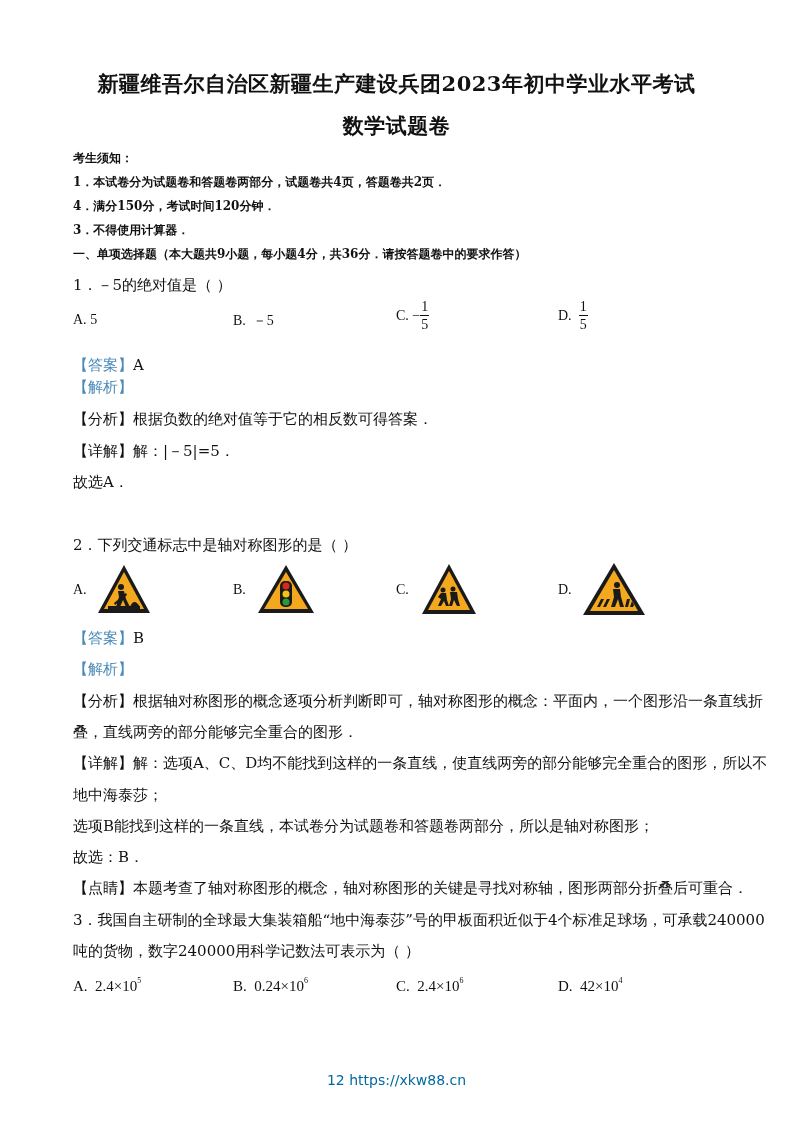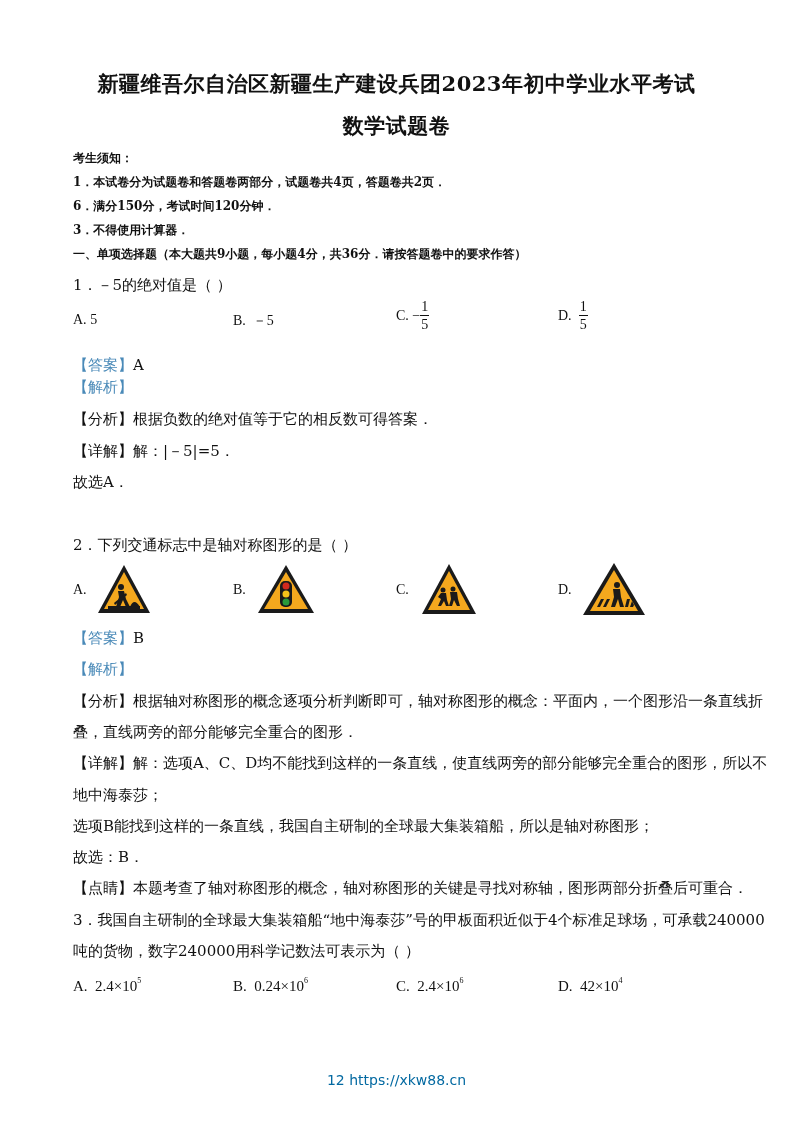--- a/index.html
+++ b/index.html
@@ -19,21 +19,21 @@
   .footer { font-family: "DejaVu Sans", "Liberation Sans", sans-serif; font-size: 14px; color: #0369a1; left: 0; width: 793px; text-align: center; }
 </style>
 </head>
 <body>
 
 <div class="abs title" style="top:70px;">新疆维吾尔自治区新疆生产建设兵团2023年初中学业水平考试</div>
 <div class="abs title" style="top:112px;">数学试题卷</div>
 
 <div class="abs bold" style="left:73px; top:150px;">考生须知：</div>
 <div class="abs bold" style="left:73px; top:174px;">1．本试卷分为试题卷和答题卷两部分，试题卷共4页，答题卷共2页．</div>
-<div class="abs bold" style="left:73px; top:198px;">6．满分150分，考试时间120分钟．</div>
+<div class="abs bold" style="left:73px; top:198px;">4．满分150分，考试时间120分钟．</div>
 <div class="abs bold" style="left:73px; top:222px;">3．不得使用计算器．</div>
 <div class="abs bold" style="left:73px; top:246px;">一、单项选择题（本大题共9小题，每小题4分，共36分．请按答题卷中的要求作答）</div>
 
 <div class="abs txt" style="left:73px; top:276px;">1．－5的绝对值是（  ）</div>
 <div class="abs opt" style="left:73px; top:312px;">
   <span>A.</span> <span>5</span>
 </div>
 <div class="abs opt" style="left:233px; top:312px;">
   <span>B.</span>&nbsp;&nbsp;<span>－5</span>
 </div>
@@ -109,21 +109,21 @@
 </div>
 <div class="abs txt tag" style="left:73px; top:660px;">【解析】</div>
 <div class="abs txt" style="left:73px; top:692px;">
   <span>【分析】</span><span>根据轴对称图形的概念逐项分析判断即可，轴对称图形的概念：平面内，一个图形沿一条直线折</span>
 </div>
 <div class="abs txt" style="left:73px; top:723px;">叠，直线两旁的部分能够完全重合的图形．</div>
 <div class="abs txt" style="left:73px; top:754px;">
   <span>【详解】</span><span>解：选项A、C、D均不能找到这样的一条直线，使直线两旁的部分能够完全重合的图形，所以不</span>
 </div>
 <div class="abs txt" style="left:73px; top:786px;">地中海泰莎；</div>
-<div class="abs txt" style="left:73px; top:817px;">选项B能找到这样的一条直线，我国自主研制的全球最大集装箱船，所以是轴对称图形；</div>
+<div class="abs txt" style="left:73px; top:817px;">选项B能找到这样的一条直线，本试卷分为试题卷和答题卷两部分，所以是轴对称图形；</div>
 <div class="abs txt" style="left:73px; top:848px;">故选：B．</div>
 <div class="abs txt" style="left:73px; top:879px;">
   <span>【点睛】</span><span>本题考查了轴对称图形的概念，轴对称图形的关键是寻找对称轴，图形两部分折叠后可重合．</span>
 </div>
 
 <div class="abs txt" style="left:73px; top:911px;">3．我国自主研制的全球最大集装箱船“地中海泰莎”号的甲板面积近似于4个标准足球场，可承载240000</div>
 <div class="abs txt" style="left:73px; top:942px;">吨的货物，数字240000用科学记数法可表示为（      ）</div>
 
 <div class="abs sci" style="left:73px; top:976px;">
   <span>A.</span>&nbsp;&nbsp;<span>2.4×10</span><sup>5</sup>

